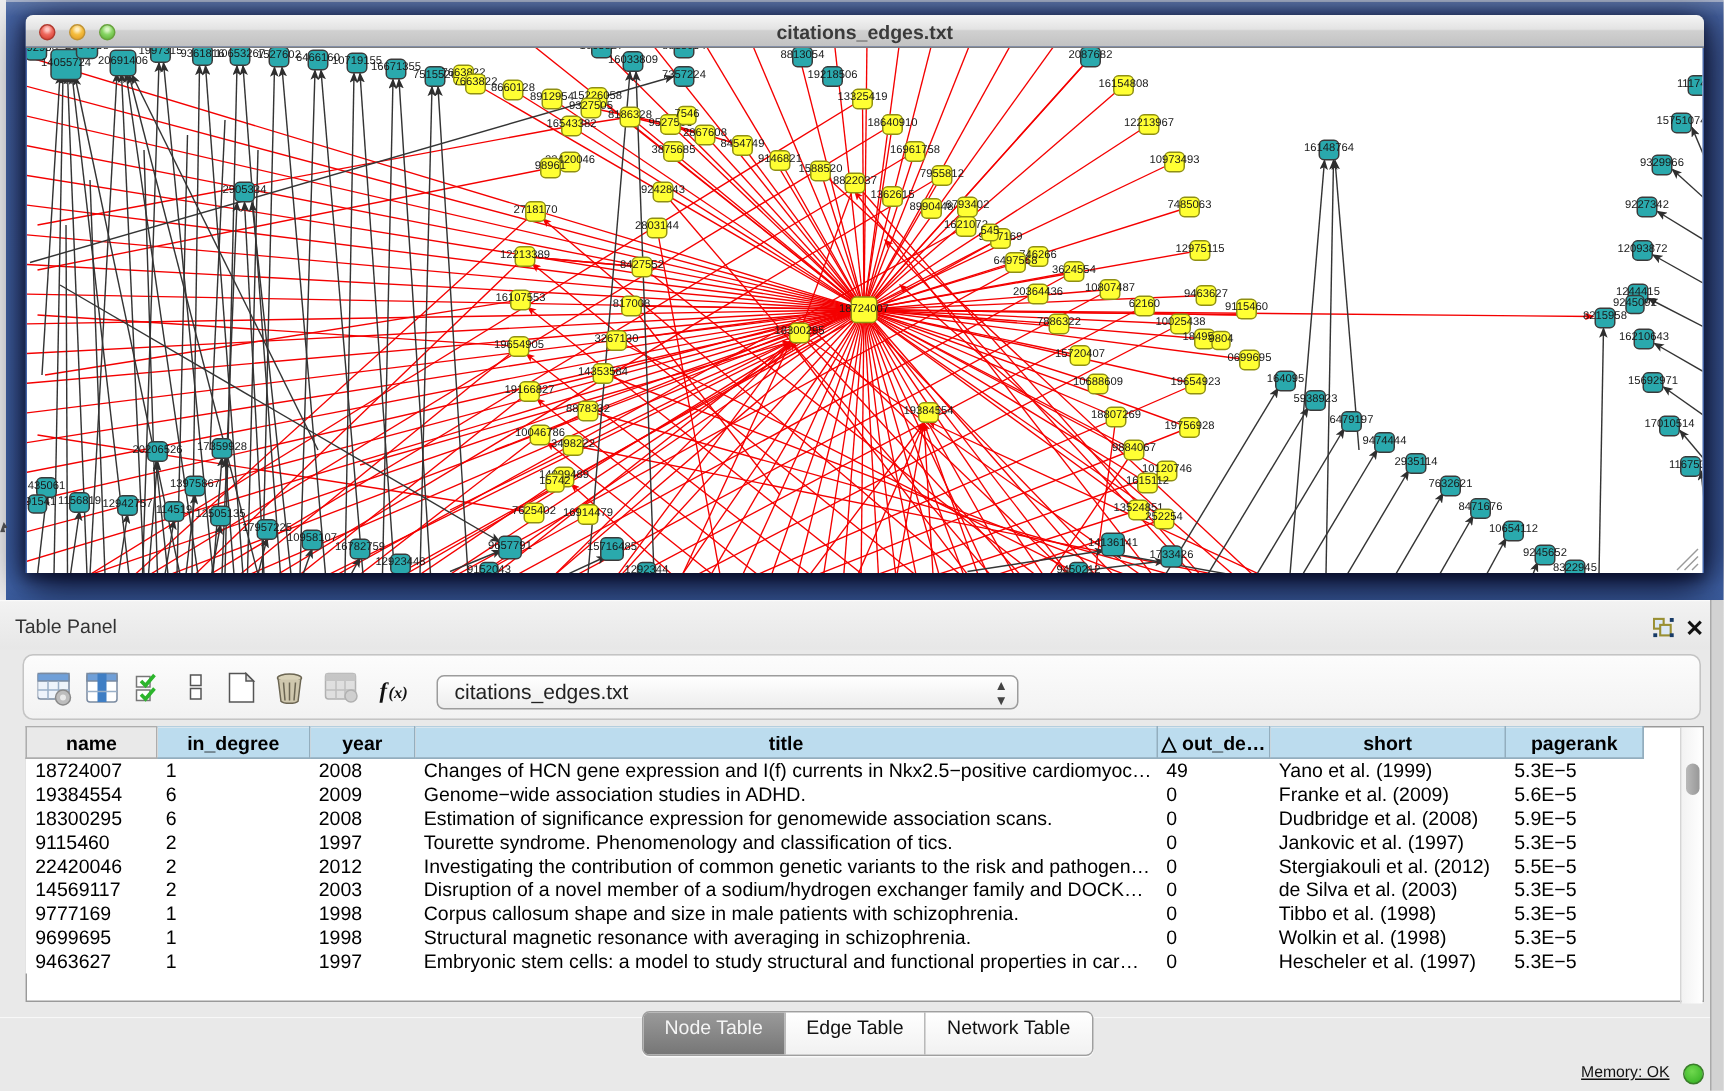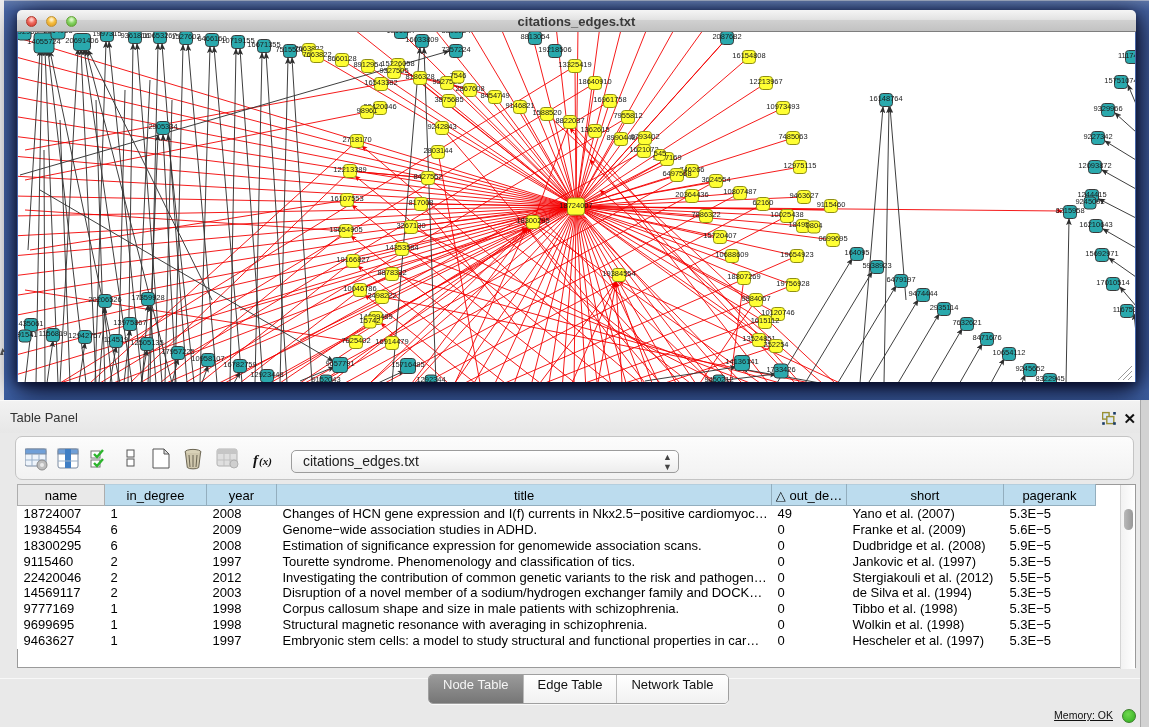--- a/index.html
+++ b/index.html
@@ -14,21 +14,21 @@
 .canvas { position:absolute; left:1px; top:22px; width:1117px; height:350px; background:#fff; overflow:hidden; }
 .tp { position:absolute; left:0; top:400px; width:1149px; height:327px; background:#e9e9e9; }
 .tp-head { position:absolute; left:0; top:0; width:100%; height:33px; background:linear-gradient(180deg,#f2f2f2,#e7e7e7); border-top:1px solid #fafafa;text-align:center; }
 .tp-head span { position:absolute; left:10px; top:9px; font-size:13px; color:#333; }
 .float-ic { position:absolute; right:33px; top:10px; width:14px; height:14px; }
 .close-ic { position:absolute; right:13px; top:9px; font-size:15px; font-weight:bold; color:#111; }
 .toolbar { position:absolute; left:15px; top:36px; width:1119px; height:44px; background:linear-gradient(180deg,#fcfcfc,#f2f2f2); border:1px solid #c4c4c4; border-radius:7px; }
 .combo { position:absolute; left:275px; top:13px; width:388px; height:23px; background:linear-gradient(180deg,#ffffff,#ededed); border:1px solid #9c9c9c; border-radius:5px; font-size:14px; color:#222; line-height:21px; padding-left:11px; }
 .combo .ud { position:absolute; right:6px; top:1px; font-size:9px; color:#444; line-height:10px; text-align:center; }
 table.grid { position:absolute; left:17px; top:84px; border-collapse:collapse; table-layout:fixed; width:1078px; font-size:13px; color:#000; background:#fff; }
-table.grid th { background:#bcdcee; border:1px solid #93aebe; border-top:1px solid #b4cede; font-weight:normal; font-size:13px; height:21px; padding:0; overflow:hidden; white-space:nowrap; }
+table.grid th { background:#bcdcee; border:1px solid #93aebe; border-top:1px solid #b4cede; font-weight:bold; font-size:13px; height:21px; padding:0; overflow:hidden; white-space:nowrap; }
 table.grid td { height:15.9px; padding:0 0 0 6px; overflow:hidden; white-space:nowrap; }
 .tbl-wrap { position:absolute; left:17px; top:84px; width:1119px; height:184px; background:#fff; border:1px solid #9a9a9a; }
 .vsb { position:absolute; right:0px; top:0px; width:15px; height:184px; background:linear-gradient(90deg,#f2f2f2,#ffffff); border-left:1px solid #d5d5d5; }
 .vsb .thumb { position:absolute; left:2.5px; top:24px; width:9px; height:21px; border-radius:5px; background:linear-gradient(90deg,#b9b9b9,#989898); }
 .seg { position:absolute; left:428px; top:274px; height:30px; display:flex; border:1px solid #9f9f9f; border-radius:5px; overflow:hidden; box-shadow:0 1px 0 rgba(255,255,255,.7); }
 .seg div { font-size:13px; line-height:19px; padding:0 14px; background:linear-gradient(180deg,#ffffff,#f1f1f1); color:#111; border-left:1px solid #b9b9b9; }
 .seg div:first-child { border-left:none; background:linear-gradient(180deg,#9a9a9a,#767676); color:#f5f5f5; }
 .mem { position:absolute; right:36px; bottom:6px; font-size:10.5px; color:#111;text-decoration:underline; }
 .memdot { position:absolute; right:13px; bottom:4px; width:14px; height:14px; border-radius:50%; background:radial-gradient(circle at 42% 35%, #6fd84e, #2fae1f); border:1px solid #3a7d2a; }
 .rstrip { position:absolute; right:0; top:400px; width:9px; height:327px; background:#d2d2d2; border-left:1px solid #a9a9a9; }
@@ -707,21 +707,21 @@
           <th></th>
         </tr>
       </thead>
     <tbody>
 <tr>
           <td>18724007</td>
           <td>1</td>
           <td>2008</td>
           <td>Changes of HCN gene expression and I(f) currents in Nkx2.5−positive cardiomyoc…</td>
           <td>49</td>
-          <td>Yano et al. (2007)</td>
+          <td>Yano et al. (1999)</td>
           <td>5.3E−5</td>
           <td></td>
         </tr>
 <tr>
           <td>19384554</td>
           <td>6</td>
           <td>2009</td>
           <td>Genome−wide association studies in ADHD.</td>
           <td>0</td>
           <td>Franke et al. (2009)</td>
@@ -757,21 +757,21 @@
           <td>Stergiakouli et al. (2012)</td>
           <td>5.5E−5</td>
           <td></td>
         </tr>
 <tr>
           <td>14569117</td>
           <td>2</td>
           <td>2003</td>
           <td>Disruption of a novel member of a sodium/hydrogen exchanger family and DOCK…</td>
           <td>0</td>
-          <td>de Silva et al. (1994)</td>
+          <td>de Silva et al. (2003)</td>
           <td>5.3E−5</td>
           <td></td>
         </tr>
 <tr>
           <td>9777169</td>
           <td>1</td>
           <td>1998</td>
           <td>Corpus callosum shape and size in male patients with schizophrenia.</td>
           <td>0</td>
           <td>Tibbo et al. (1998)</td>

